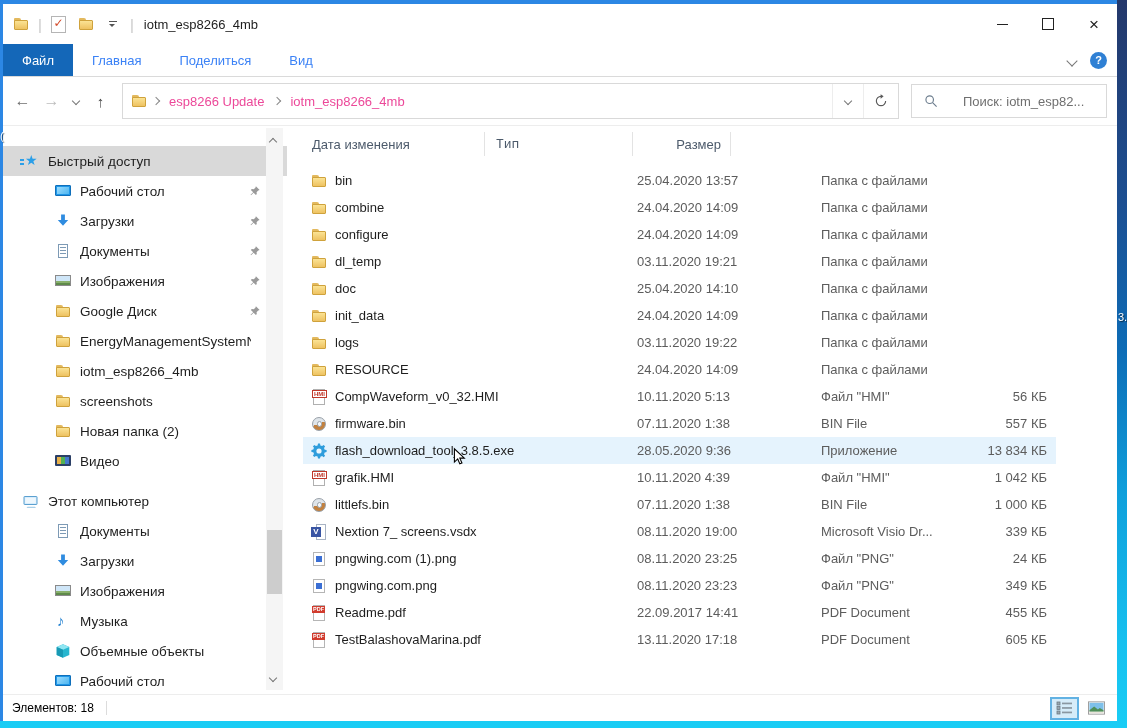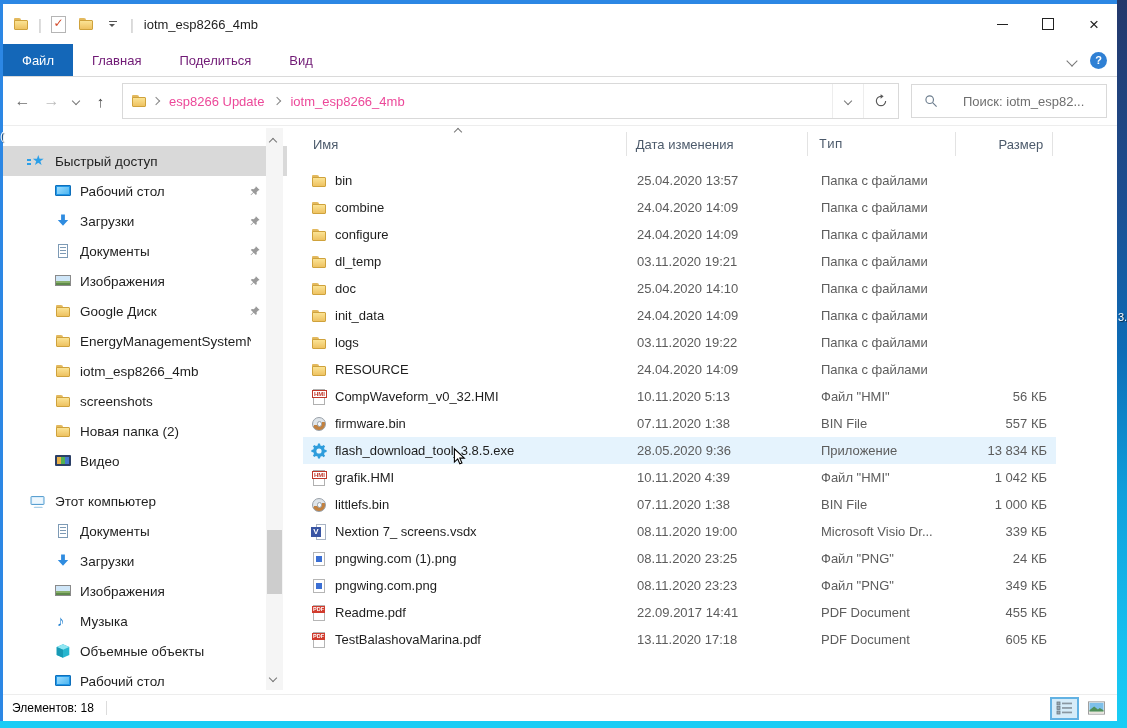--- a/index.html
+++ b/index.html
@@ -25,21 +25,21 @@
   .qat-caret::after{content:"";position:absolute;left:1.5px;top:4px;border:3.5px solid transparent;border-top-color:#555;}
   .win-title{font-size:13px;color:#1e1e1e;margin-left:10px;}
   .tb-spacer{flex:1;}
   .winctl{display:flex;align-self:stretch;}
   .winctl .wbtn{width:46px;display:flex;align-items:center;justify-content:center;color:#222;}
   .glyph-min{display:inline-block;width:11px;border-top:1.2px solid #222;}
   .glyph-max{display:inline-block;width:10px;height:10px;border:1.2px solid #222;}
   .glyph-close{font-size:17px;line-height:17px;}
   
   .ribbon{height:32px;display:flex;align-items:stretch;background:#fff;border-bottom:1px solid #dadada;flex:none;}
-  .rtab{padding:0 19px;display:flex;align-items:center;font-size:13px;color:#701a75;}
+  .rtab{padding:0 19px;display:flex;align-items:center;font-size:13px;color:#3b82f6;}
   .rtab.active{background:#1467b8;color:#fff;}
   .ribbon-right{margin-left:auto;display:flex;align-items:center;gap:14px;padding-right:10px;}
   .chev{display:inline-block;width:7px;height:7px;border-right:1.4px solid #777;border-bottom:1.4px solid #777;transform:rotate(45deg);}
   .chev.up{transform:rotate(-135deg);}
   .chev.right{width:5px;height:5px;border-color:#888;transform:rotate(-45deg);}
   .chev.tiny{width:5px;height:5px;}
   .help-btn{width:17px;height:17px;border-radius:50%;background:#2f80d4;color:#fff;font-size:11px;font-weight:bold;
     display:flex;align-items:center;justify-content:center;}
   
   .addr-row{height:48px;display:flex;align-items:center;padding:0 10px 0 6px;gap:2px;background:#fff;border-bottom:1px solid #ededed;flex:none;}
@@ -54,21 +54,21 @@
   .addr-dd{width:30px;height:100%;display:flex;align-items:center;justify-content:center;border-left:1px solid #ededed;}
   .addr-refresh{width:34px;height:100%;display:flex;align-items:center;justify-content:center;border-left:1px solid #ededed;}
   .addr-refresh svg{width:14px;height:14px;}
   .search-box{width:196px;height:34px;border:1px solid #d9d9d9;margin-left:10px;display:flex;align-items:center;gap:25px;padding-left:12px;box-sizing:border-box;background:#fff;}
   .search-box svg{width:14px;height:14px;flex:none;}
   .search-ph{font-size:13px;color:#6f6f6f;white-space:nowrap;}
   
   .content{flex:1;display:flex;min-height:0;background:#fff;}
   .sidebar{width:284px;flex:none;position:relative;padding-top:20px;box-sizing:border-box;overflow:hidden;}
   .sb-item{height:30px;display:flex;align-items:center;gap:9px;font-size:13.5px;color:#1e1e1e;padding-right:36px;position:relative;white-space:nowrap;}
-  .sb-item.lv0{padding-left:27px;}
+  .sb-item.lv0{padding-left:20px;}
   .sb-item.lv1{padding-left:52px;}
   .sb-item.sel{background:#d9d9d9;}
   .sb-item.gap{margin-top:10px;}
   .sb-label{overflow:hidden;text-overflow:clip;}
   .sb-pin{position:absolute;right:26px;top:9px;width:12px;height:12px;}
   .sb-track{position:absolute;right:4px;top:2px;bottom:4px;width:17px;background:#f5f5f5;}
   .sb-up{position:absolute;top:3px;left:4px;}
   .sb-down{position:absolute;bottom:5px;left:4px;}
   .sb-thumb{position:absolute;top:402px;left:1px;right:1px;height:64px;background:#cdcdcd;}
   
@@ -337,24 +337,20 @@
         </div>
       <div class="sb-track">
         <span class="sb-up"><span class="chev up tiny"></span></span>
         <span class="sb-thumb"></span>
         <span class="sb-down"><span class="chev tiny"></span></span>
       </div>
     </div>
 
     <div class="filearea">
       <div class="fl-header">
-        <span class="fl-h c-name">
-          <span>Имя</span>
-          <span class="sort-chev"><span class="chev up tiny"></span></span>
-        </span>
         <span class="fl-h c-date">
             <span>Дата изменения</span>
           </span>
         <span class="fl-h c-type">
             <span>Тип</span>
           </span>
         <span class="fl-h c-size">
             <span>Размер</span>
           </span>
         <span class="fl-h c-extra"></span>

